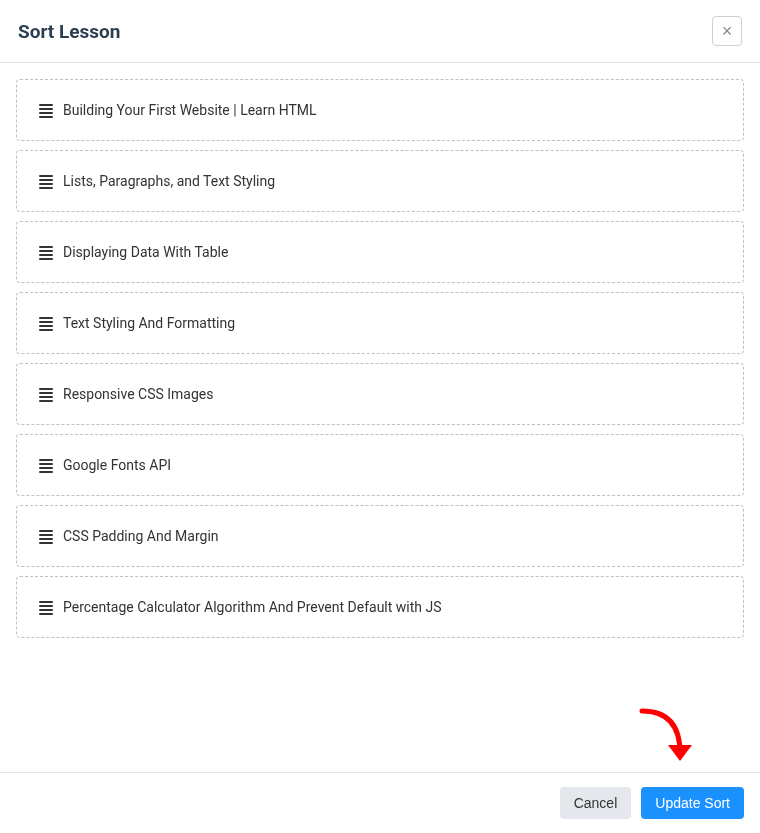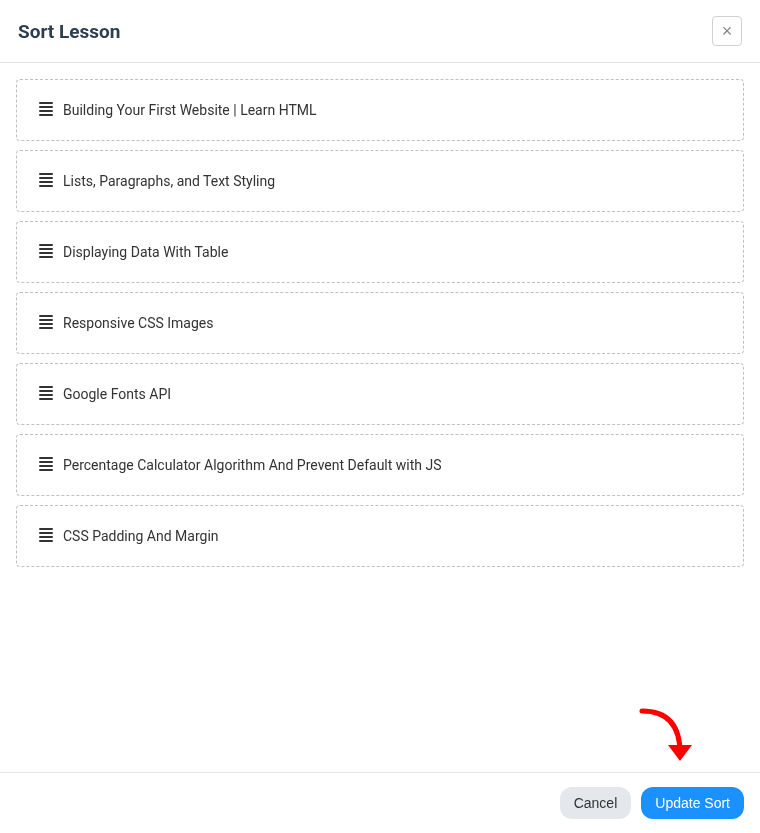--- a/index.html
+++ b/index.html
@@ -47,21 +47,21 @@
     .sort-list {
       display: flex;
       flex-direction: column;
       gap: 9px;
     }
     .sort-item {
       border: 1px dashed #c0c0c0;
       border-radius: 4px;
       padding: 22px 22px;
       display: flex;
-      align-items: flex-start;
+      align-items: flex-end;
       gap: 10px;
       cursor: grab;
       background: #ffffff;
     }
     .drag-handle {
       width: 14px;
       height: 14px;
       display: flex;
       flex-direction: column;
       justify-content: center;
@@ -85,21 +85,21 @@
       right: 0;
       border-top: 1px solid #e5e5e5;
       padding: 14px 16px;
       display: flex;
       justify-content: flex-end;
       gap: 10px;
       background: #ffffff;
     }
     .btn {
       padding: 8px 14px;
-      border-radius: 12px;
+      border-radius: 4px;
       font-size: 14px;
       cursor: pointer;
       border: none;
     }
     .btn-cancel {
       background: #e4e7eb;
       color: #333333;
     }
     .btn-primary {
       background: #1a91ff;
@@ -148,20 +148,29 @@
     <div class="sort-item">
       <div class="drag-handle">
           <span></span>
           <span></span>
           <span></span>
           <span></span>
         </div>
       <div class="item-label">Displaying Data With Table</div>
     </div>
 
+    <div class="sort-item">
+      <div class="drag-handle">
+          <span></span>
+          <span></span>
+          <span></span>
+          <span></span>
+        </div>
+      <div class="item-label">Text Styling And Formatting</div>
+    </div>
 
     <div class="sort-item">
       <div class="drag-handle">
           <span></span>
           <span></span>
           <span></span>
           <span></span>
         </div>
       <div class="item-label">Responsive CSS Images</div>
     </div>
@@ -176,31 +185,31 @@
       <div class="item-label">Google Fonts API</div>
     </div>
 
     <div class="sort-item">
       <div class="drag-handle">
           <span></span>
           <span></span>
           <span></span>
           <span></span>
         </div>
+      <div class="item-label">CSS Padding And Margin</div>
+    </div>
+
+    <div class="sort-item">
+      <div class="drag-handle">
+          <span></span>
+          <span></span>
+          <span></span>
+          <span></span>
+        </div>
       <div class="item-label">Percentage Calculator Algorithm And Prevent Default with JS</div>
-    </div>
-
-    <div class="sort-item">
-      <div class="drag-handle">
-          <span></span>
-          <span></span>
-          <span></span>
-          <span></span>
-        </div>
-      <div class="item-label">CSS Padding And Margin</div>
     </div>
 
   </div>
 </div>
 
 <svg class="arrow-annotation" width="70" height="70" viewBox="0 0 70 70">
   <path d="M 10 8 Q 48 8 48 50" stroke="#ff0000" stroke-width="5" fill="none" stroke-linecap="round"></path>
   <path d="M 36 42 L 48 58 L 60 42 Z" fill="#ff0000"></path>
 </svg>
 

